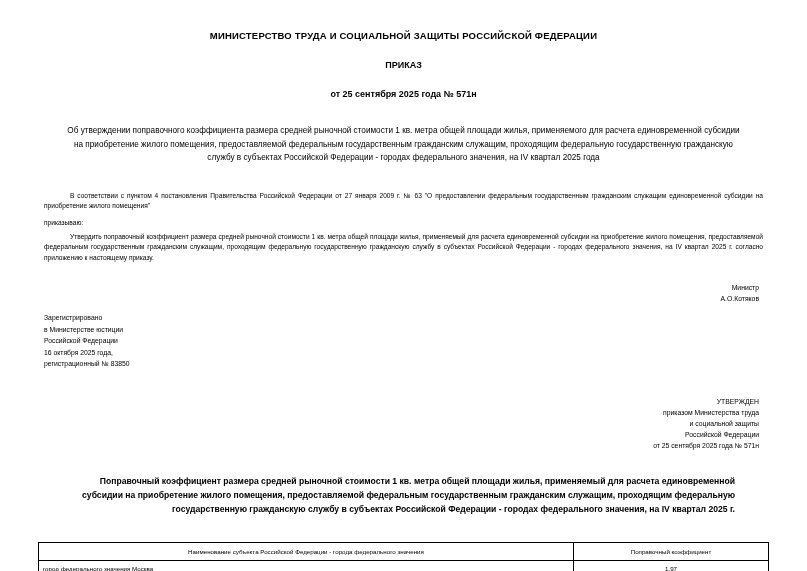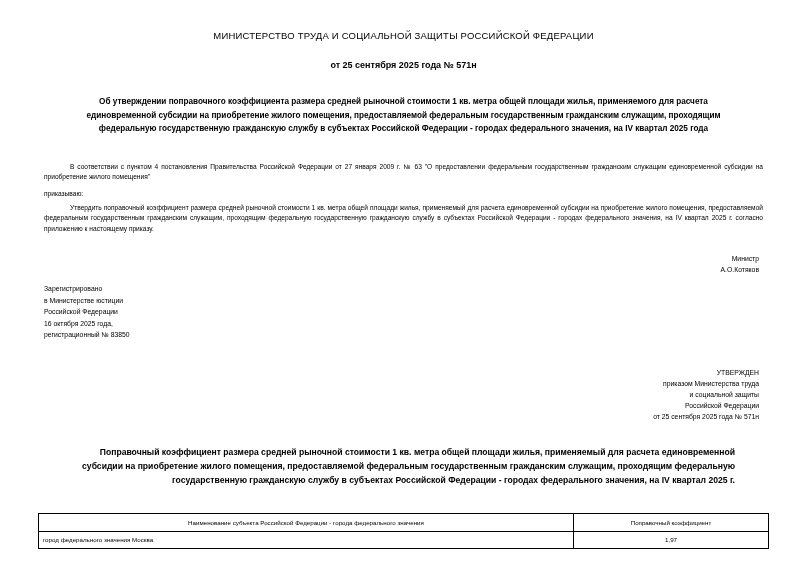--- a/index.html
+++ b/index.html
@@ -18,42 +18,42 @@
     position: relative;
     width: 807px;
     height: 571px;
     box-sizing: border-box;
     padding: 0 38px;
   }
   .ministry-title {
     margin-top: 30px;
     text-align: center;
     font-size: 9.5px;
-    font-weight: normal;
+    font-weight: bold;
     letter-spacing: 0.2px;
   }
   .doc-kind {
     margin-top: 19px;
     text-align: center;
     font-size: 9px;
     font-weight: bold;
   }
   .doc-date {
     margin-top: 19px;
     text-align: center;
     font-size: 9px;
     font-weight: bold;
   }
   .doc-subject {
     margin-top: 25px;
     margin-left: 26px;
     margin-right: 26px;
     text-align: center;
     font-size: 8.2px;
-    font-weight: bold;
+    font-weight: normal;
     line-height: 13.5px;
   }
   .preamble {
     margin-top: 26px;
     margin-left: 6px;
     margin-right: 6px;
     font-size: 6.6px;
     line-height: 10.5px;
     text-align: justify;
     text-indent: 26px;
@@ -134,20 +134,21 @@
     width: 186px;
   }
 </style>
 </head>
 <body>
 
 <div class="page">
 
   <div class="ministry-title">МИНИСТЕРСТВО ТРУДА И СОЦИАЛЬНОЙ ЗАЩИТЫ РОССИЙСКОЙ ФЕДЕРАЦИИ</div>
 
+  <div class="doc-kind">ПРИКАЗ</div>
 
   <div class="doc-date">от 25 сентября 2025 года № 571н</div>
 
   <div class="doc-subject">Об утверждении поправочного коэффициента размера средней рыночной стоимости 1 кв. метра общей площади жилья, применяемого для расчета единовременной субсидии на приобретение жилого помещения, предоставляемой федеральным государственным гражданским служащим, проходящим федеральную государственную гражданскую службу в субъектах Российской Федерации - городах федерального значения, на IV квартал 2025 года</div>
 
   <div class="preamble">В соответствии с пунктом 4 постановления Правительства Российской Федерации от 27 января 2009 г. № 63 "О предоставлении федеральным государственным гражданским служащим единовременной субсидии на приобретение жилого помещения"</div>
 
   <div class="orders-word">приказываю:</div>
 
   <div class="order-body">Утвердить поправочный коэффициент размера средней рыночной стоимости 1 кв. метра общей площади жилья, применяемый для расчета единовременной субсидии на приобретение жилого помещения, предоставляемой федеральным государственным гражданским служащим, проходящим федеральную государственную гражданскую службу в субъектах Российской Федерации - городах федерального значения, на IV квартал 2025 г. согласно приложению к настоящему приказу.</div>

